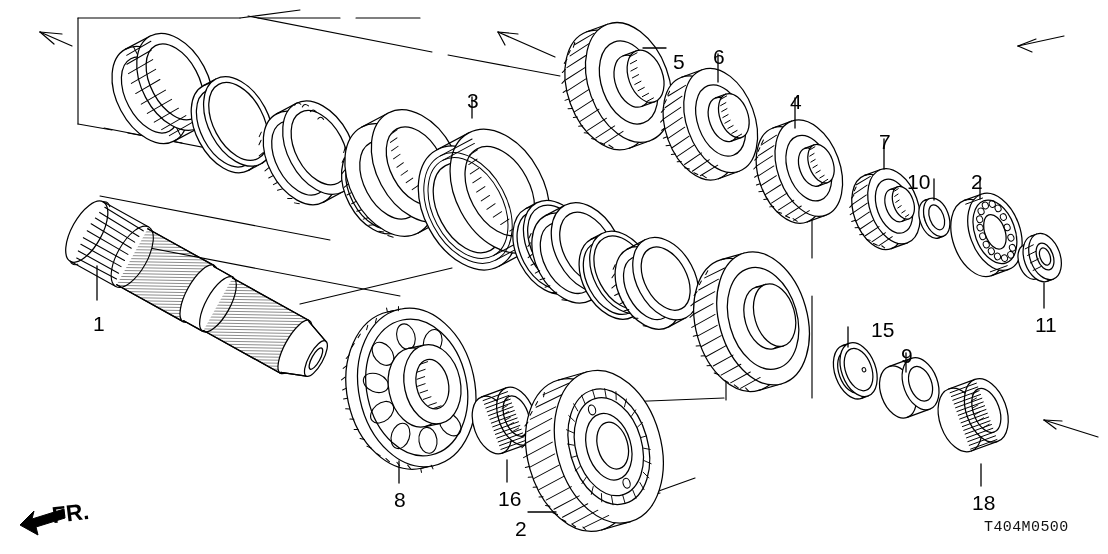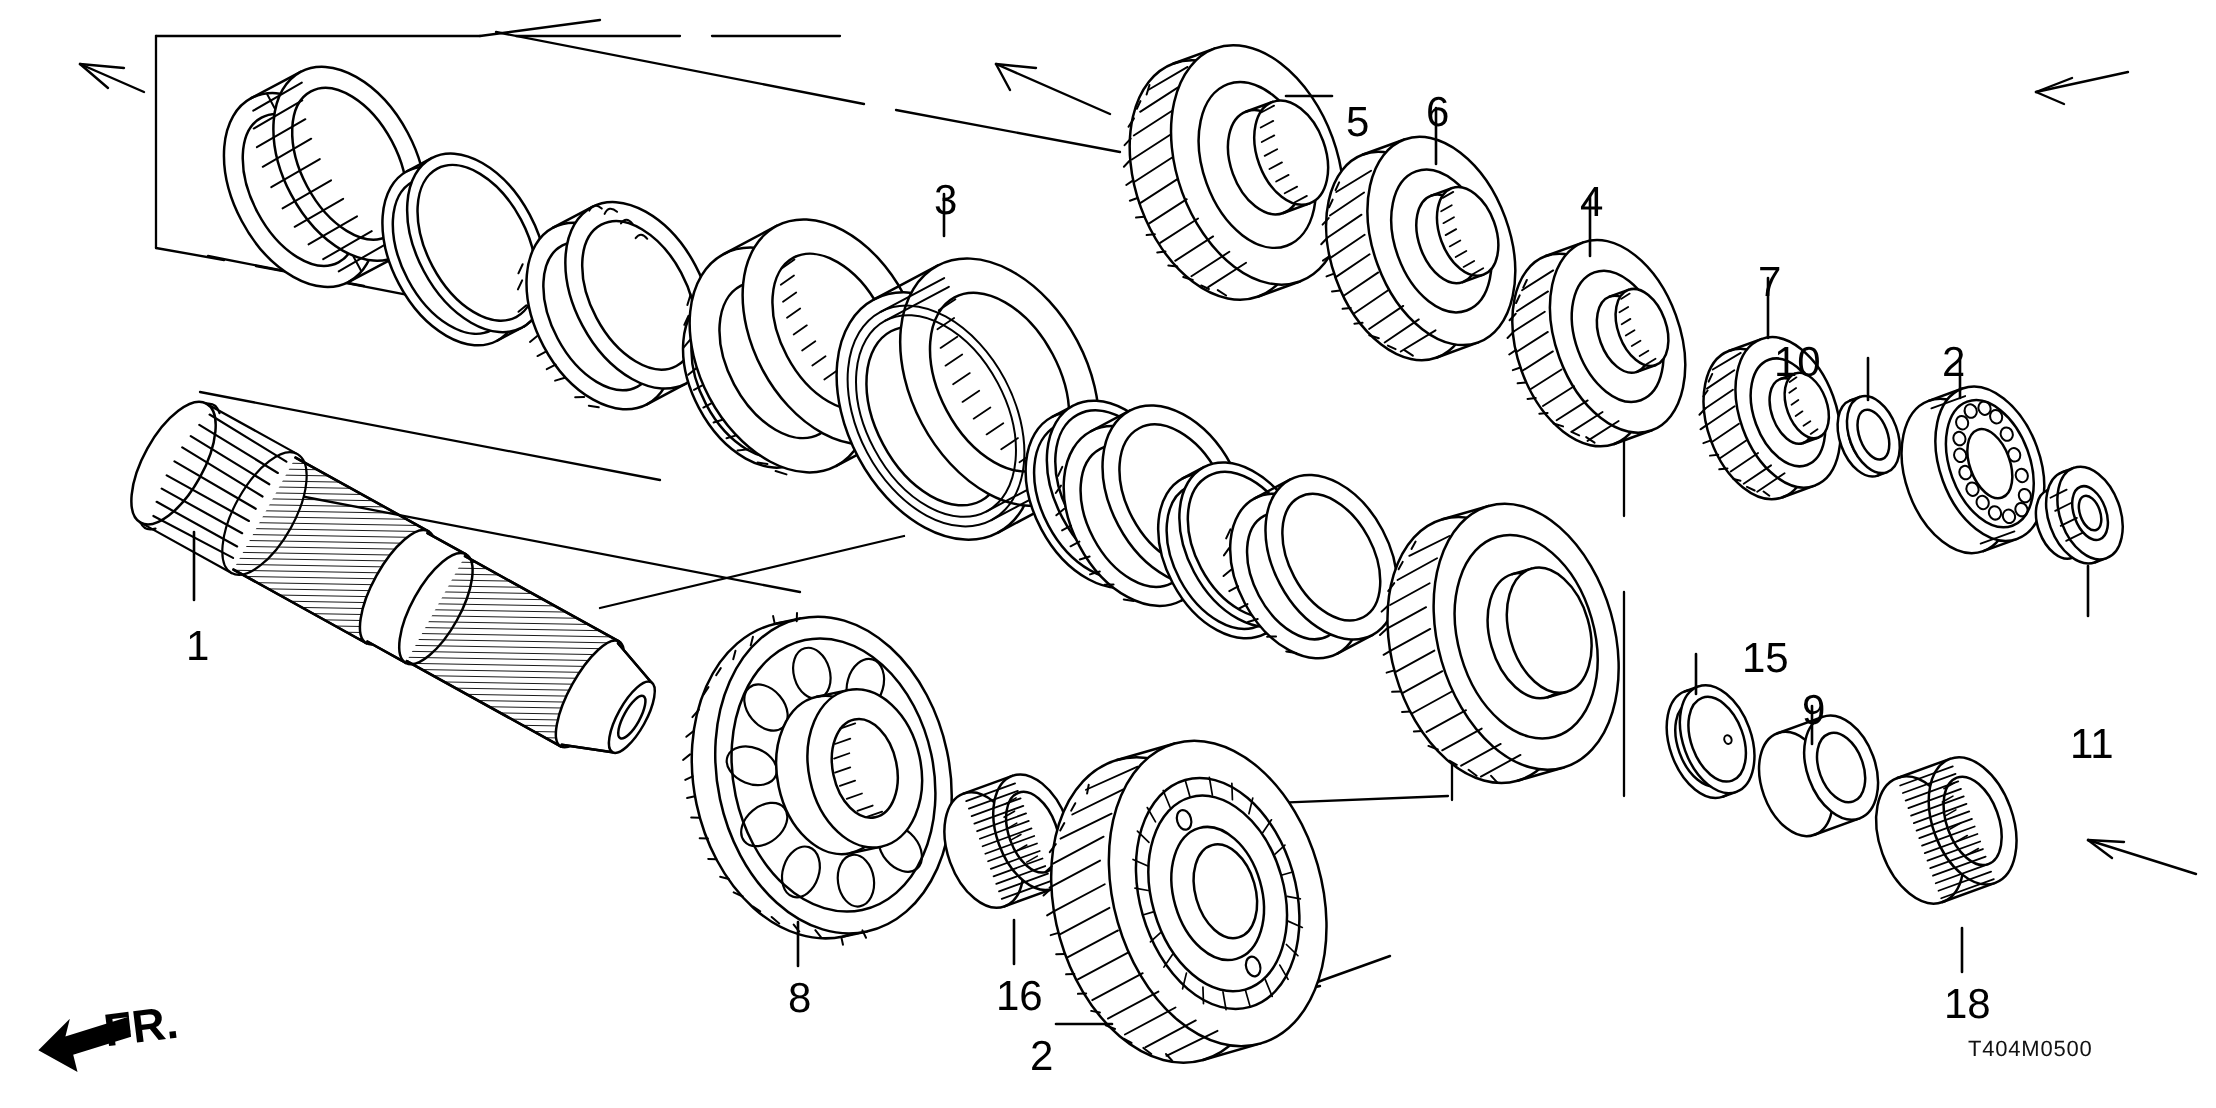--- a/index.html
+++ b/index.html
@@ -2,21 +2,21 @@
 <html><head>
 <meta charset="utf-8">
 <title>Countershaft Parts Diagram</title>
 <style>
   html,body{margin:0;padding:0;background:#ffffff;}
   body{font-family:"Liberation Sans",sans-serif;}
   #stage{position:relative;width:1108px;height:554px;background:#fff;overflow:hidden;}
   #art{position:absolute;left:0;top:0;width:1108px;height:554px;}
   .lbl{position:absolute;font-family:"Liberation Sans",sans-serif;font-size:21px;color:#000;
        line-height:1;white-space:nowrap;user-select:none;}
-  .code{position:absolute;font-family:Liberation Sans, sans-serif;font-size:11px;color:#111;
+  .code{position:absolute;font-family:Liberation Mono, monospace;font-size:15px;color:#111;
         letter-spacing:.4px;white-space:nowrap;}
   .fr{position:absolute;font-family:"Liberation Sans",sans-serif;font-weight:bold;
       font-size:23px;color:#000;white-space:nowrap;transform:rotate(-7deg);}
 </style>
 </head>
 <body>
 
 <div id="stage">
 
   <svg id="art" viewBox="0 0 1108 554" xmlns="http://www.w3.org/2000/svg">
@@ -784,22 +784,22 @@
   <div id="labels">
       <div class="lbl" style="left: 93px; top: 313px;">1</div>
       <div class="lbl" style="left: 515px; top: 518px;">2</div>
       <div class="lbl" style="left: 467px; top: 90px;">3</div>
       <div class="lbl" style="left: 790px; top: 91px;">4</div>
       <div class="lbl" style="left: 673px; top: 51px;">5</div>
       <div class="lbl" style="left: 713px; top: 46px;">6</div>
       <div class="lbl" style="left: 879px; top: 131px;">7</div>
       <div class="lbl" style="left: 394px; top: 489px;">8</div>
       <div class="lbl" style="left: 901px; top: 345px;">9</div>
-      <div class="lbl" style="left: 887px; top: 171px; text-align: center;">10</div>
-      <div class="lbl" style="left: 1035px; top: 314px; margin-top: 48px;">11</div>
+      <div class="lbl" style="left: 907px; top: 171px; text-align: center;">10</div>
+      <div class="lbl" style="left: 1035px; top: 314px;">11</div>
       <div class="lbl" style="left: 971px; top: 171px;">2</div>
       <div class="lbl" style="left: 498px; top: 488px;">16</div>
       <div class="lbl" style="left: 972px; top: 492px;">18</div>
       <div class="lbl" style="left: 839px; top: 319px; margin-left: 32px;">15</div>
     </div>
 
   <div class="fr" style="left:52px; top:500px;">FR.</div>
 
   <svg style="position:absolute;left:18px;top:503px;width:48px;height:40px" viewBox="0 0 48 40">
     <path d="M46,6 L14,16 L16,8 L2,22 L20,32 L18,24 L47,15 Z" fill="#000" stroke="#000" stroke-width="1"></path>

